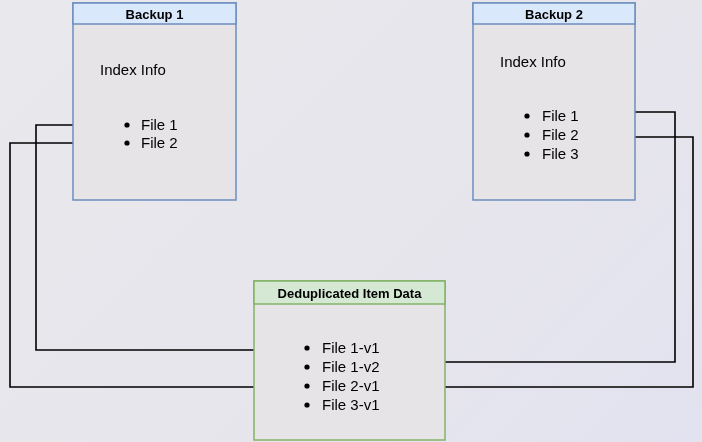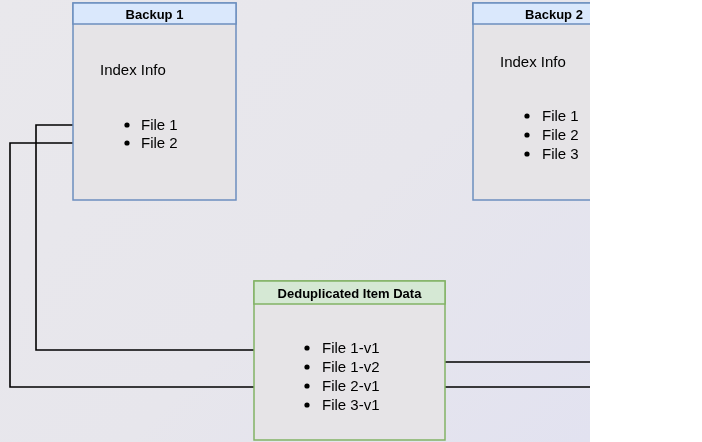--- a/index.html
+++ b/index.html
@@ -1,21 +1,21 @@
 <!DOCTYPE html>
 <html><head>
 <meta charset="utf-8">
 <style>
   html, body {
     margin: 0;
     padding: 0;
   }
   .canvas {
     position: relative;
-    width: 590px;
+    width: 702px;
     height: 442px;
     background: linear-gradient(135deg, #e9e8ec 0%, #e7e6ec 55%, #e2e2f0 100%);
     overflow: hidden;
     font-family: "Liberation Sans", sans-serif;
   }
   svg { display: block; }
   .box-body {
     fill: #e6e4e7;
     stroke-width: 1.5;
   }

